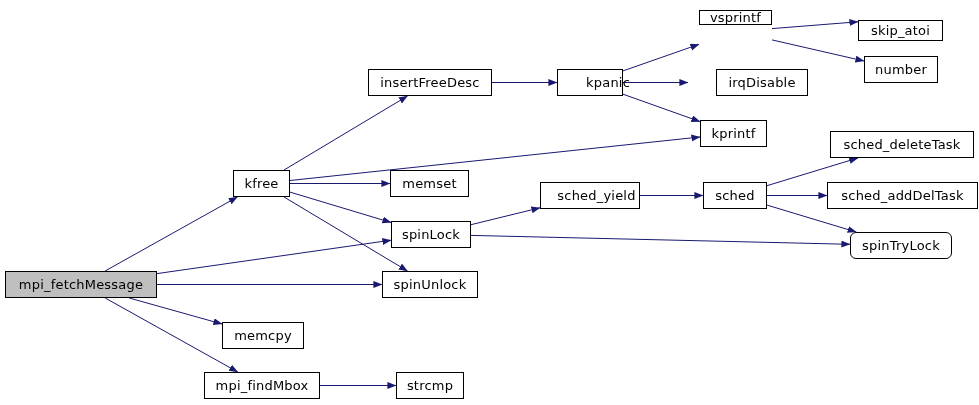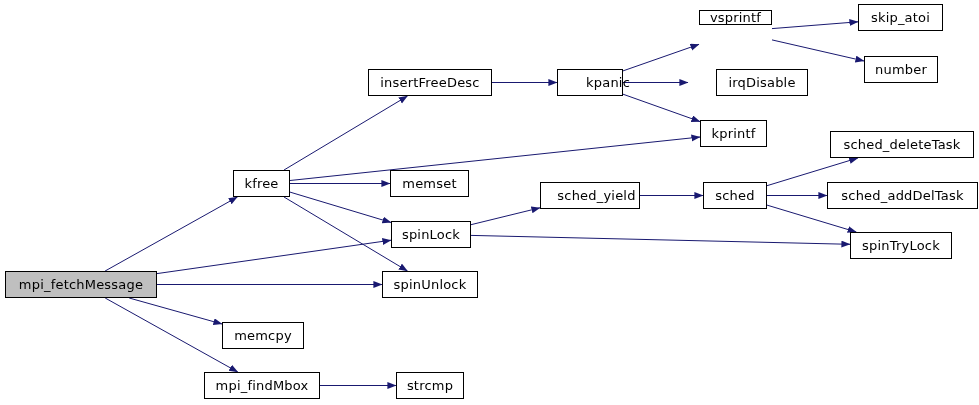--- a/index.html
+++ b/index.html
@@ -84,18 +84,18 @@
     <div class="node" style="left: 382px; top: 271px; width: 96px; height: 27px;">spinUnlock</div>
     <div class="node" style="left: 222px; top: 322px; width: 82px; height: 27px;">memcpy</div>
     <div class="node" style="left: 204px; top: 372px; width: 116px; height: 27px;">mpi_findMbox</div>
     <div class="node" style="left: 396px; top: 372px; width: 68px; height: 27px;">strcmp</div>
     <div class="node" style="left: 557px; top: 69px; width: 66px; height: 27px; padding-left: 36px;">kpanic</div>
     <div class="node" style="left: 540px; top: 182px; width: 100px; height: 27px; padding-left: 13px;">sched_yield</div>
     <div class="node" style="left: 699px; top: 10px; width: 73px; height: 15px;">vsprintf</div>
     <div class="node" style="left: 688px; top: 69px; width: 92px; height: 27px; margin-left: 28px;">irqDisable</div>
     <div class="node" style="left: 700px; top: 120px; width: 67px; height: 27px; text-align: right;">kprintf</div>
     <div class="node" style="left: 703px; top: 182px; width: 64px; height: 27px;">sched</div>
-    <div class="node" style="left: 858px; top: 4px; width: 85px; height: 27px;">skip_atoi</div>
+    <div class="node" style="left: 858px; top: 20px; width: 85px; height: 21px;">skip_atoi</div>
     <div class="node" style="left: 864px; top: 56px; width: 74px; height: 27px;">number</div>
     <div class="node" style="left: 830px; top: 131px; width: 144px; height: 27px;">sched_deleteTask</div>
     <div class="node" style="left: 827px; top: 182px; width: 151px; height: 27px;">sched_addDelTask</div>
-    <div class="node" style="left: 850px; top: 232px; width: 102px; height: 27px;">spinTryLock</div>
+    <div class="node" style="left: 850px; top: 232px; width: 102px; height: 27px; border-radius: 6px;">spinTryLock</div>
   </div>
 
 </body></html>

